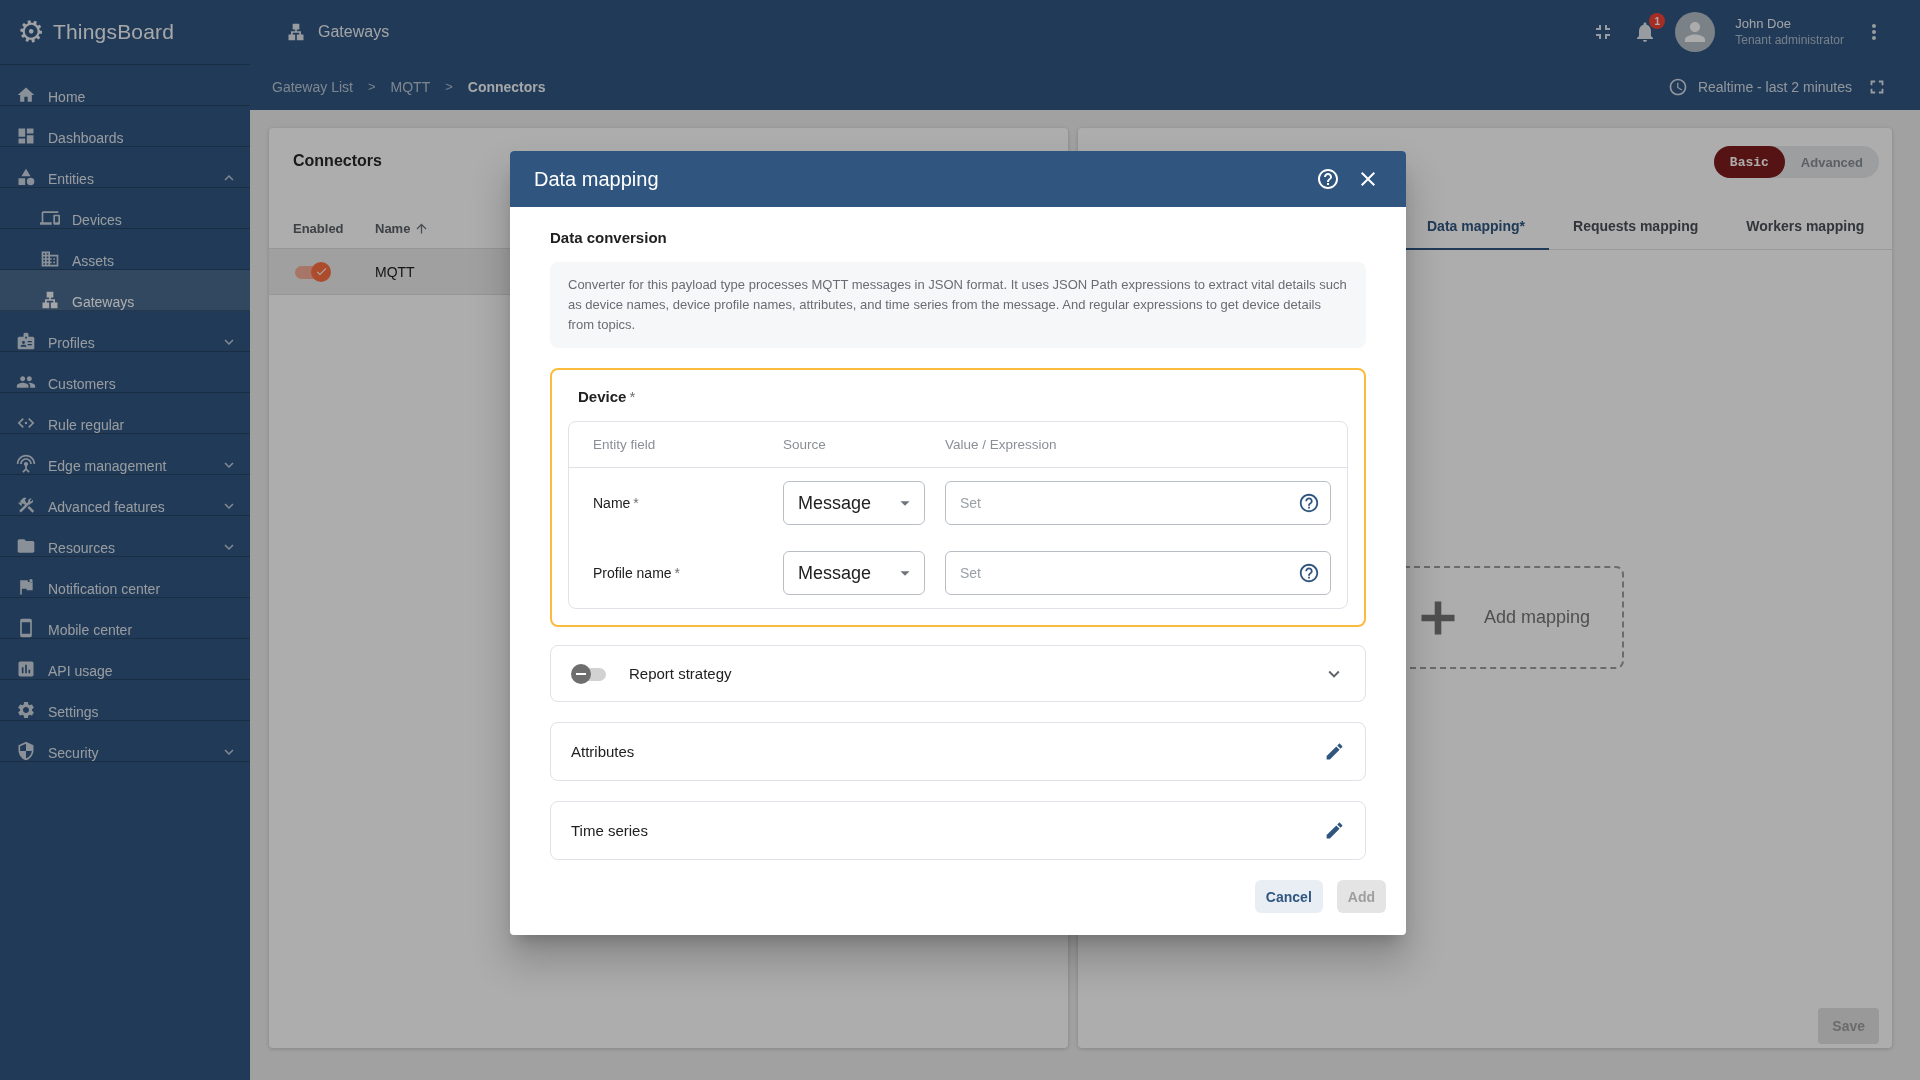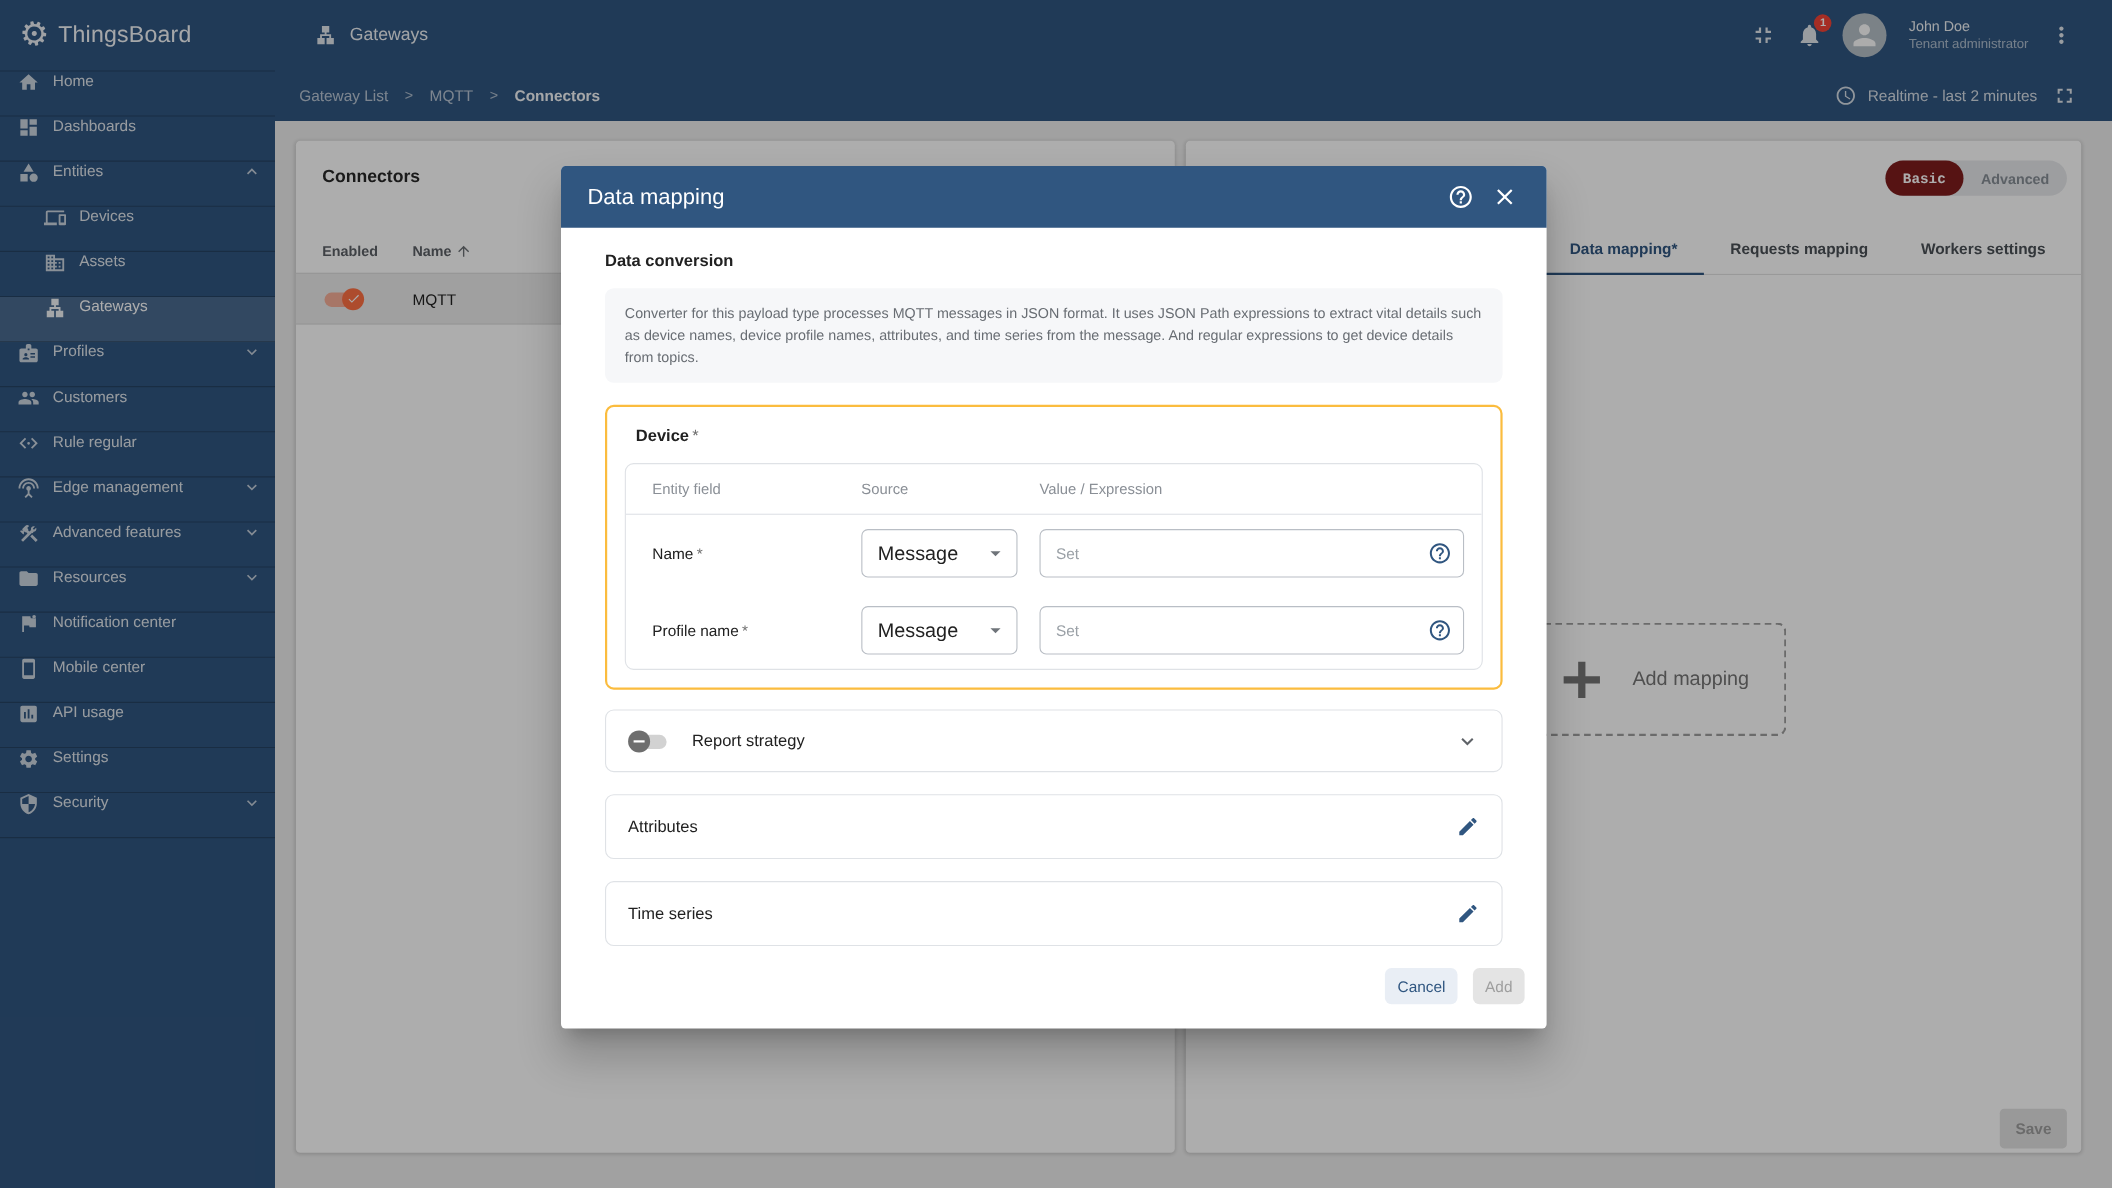--- a/index.html
+++ b/index.html
@@ -33,21 +33,21 @@
   .tw-group .icon { width:20px; height:20px; }
   .tw-label { font-size:14px; }
   .fs-icon { width:22px; height:22px; margin-left:14px; }
 
   
   .sidebar { position:absolute; left:0; top:0; width:250px; height:1080px; background:#305680; z-index:2; }
   .logo-row { height:64px; display:flex; align-items:center; padding-left:18px; gap:8px; color:rgba(255,255,255,.95); }
   .logo-glyph { font-size:30px; line-height:1; color:rgba(255,255,255,.9); transform:rotate(-12deg); }
   .logo-text { font-size:21px; letter-spacing:.2px; }
   .nav { border-top:1px solid rgba(0,0,0,.22); }
-  .nav-item { height:41px; display:flex; align-items:flex-start; padding:0 12px 0 16px; gap:12px;
+  .nav-item { height:41px; display:flex; align-items:flex-end; padding:0 12px 0 16px; gap:12px;
               border-bottom:1px solid rgba(0,0,0,.22); color:rgba(255,255,255,.85); cursor:pointer; }
   .nav-item.sub { padding-left:40px; }
   .nav-item.active { background:rgba(255,255,255,.13); color:#fff; }
   .nav-icon { width:20px; height:20px; color:rgba(255,255,255,.75); }
   .nav-item.active .nav-icon { color:rgba(255,255,255,.92); }
   .nav-label { font-size:14px; flex:1; white-space:nowrap; }
   .nav-chevron { width:18px; height:18px; color:rgba(255,255,255,.7); }
 
   
   .card { position:absolute; background:#fff; border-radius:4px; box-shadow:0 1px 4px rgba(0,0,0,.18); z-index:1; }
@@ -120,21 +120,21 @@
   .row-card.tall { height:59px; }
   .row-card-label { font-size:15px; color:#212121; }
   .strategy-toggle { position:relative; width:38px; height:20px; margin-right:20px; cursor:pointer; }
   .strategy-toggle .track { position:absolute; left:3px; top:4px; width:32px; height:13px; border-radius:7px; background:#d2d2d2; }
   .strategy-toggle .thumb { position:absolute; top:0; left:0; width:20px; height:20px; border-radius:50%; background:#6e6e6e; }
   .strategy-toggle .thumb::after { content:""; position:absolute; left:5px; top:9px; width:10px; height:2px; background:#fff; }
   .rc-spacer { flex:1; }
   .chev-icon { width:22px; height:22px; color:#5f6368; cursor:pointer; }
   .edit-icon { width:21px; height:21px; color:#305680; cursor:pointer; }
   .modal-footer { flex:none; display:flex; justify-content:flex-end; align-items:center; gap:14px; padding:0 20px 22px; }
-  .btn { height:33px; border:none; border-radius:6px; font-size:14px; font-weight:400; font-family:inherit; padding:0 11px; cursor:pointer; }
+  .btn { height:33px; border:none; border-radius:6px; font-size:14px; font-weight:700; font-family:inherit; padding:0 11px; cursor:pointer; }
   .btn-cancel { background:#e9eef5; color:#305680; }
   .btn-add { background:#e4e4e4; color:#9e9e9e; cursor:default; }
 </style>
 </head>
 <body>
 
 <div class="header">
   <div class="toolbar">
     <div class="toolbar-title-group">
       <span class="icon">
@@ -405,21 +405,21 @@
 </div>
 
 <div class="card card-right">
   <div class="seg">
     <span class="seg-btn active">Basic</span>
     <span class="seg-btn">Advanced</span>
   </div>
   <div class="tabs">
     <span class="tab active">Data mapping*</span>
     <span class="tab">Requests mapping</span>
-    <span class="tab">Workers settings</span>
+    <span class="tab">Workers mapping</span>
   </div>
   <div class="add-mapping">
     <span class="plus-icon">
       <svg viewBox="0 0 24 24" fill="none" stroke="currentColor" stroke-width="3.6">
           <path d="M12 3v18M3 12h18"></path>
         </svg>
     </span>
     <span class="add-mapping-label">Add mapping</span>
   </div>
   <button class="save-btn">Save</button>

